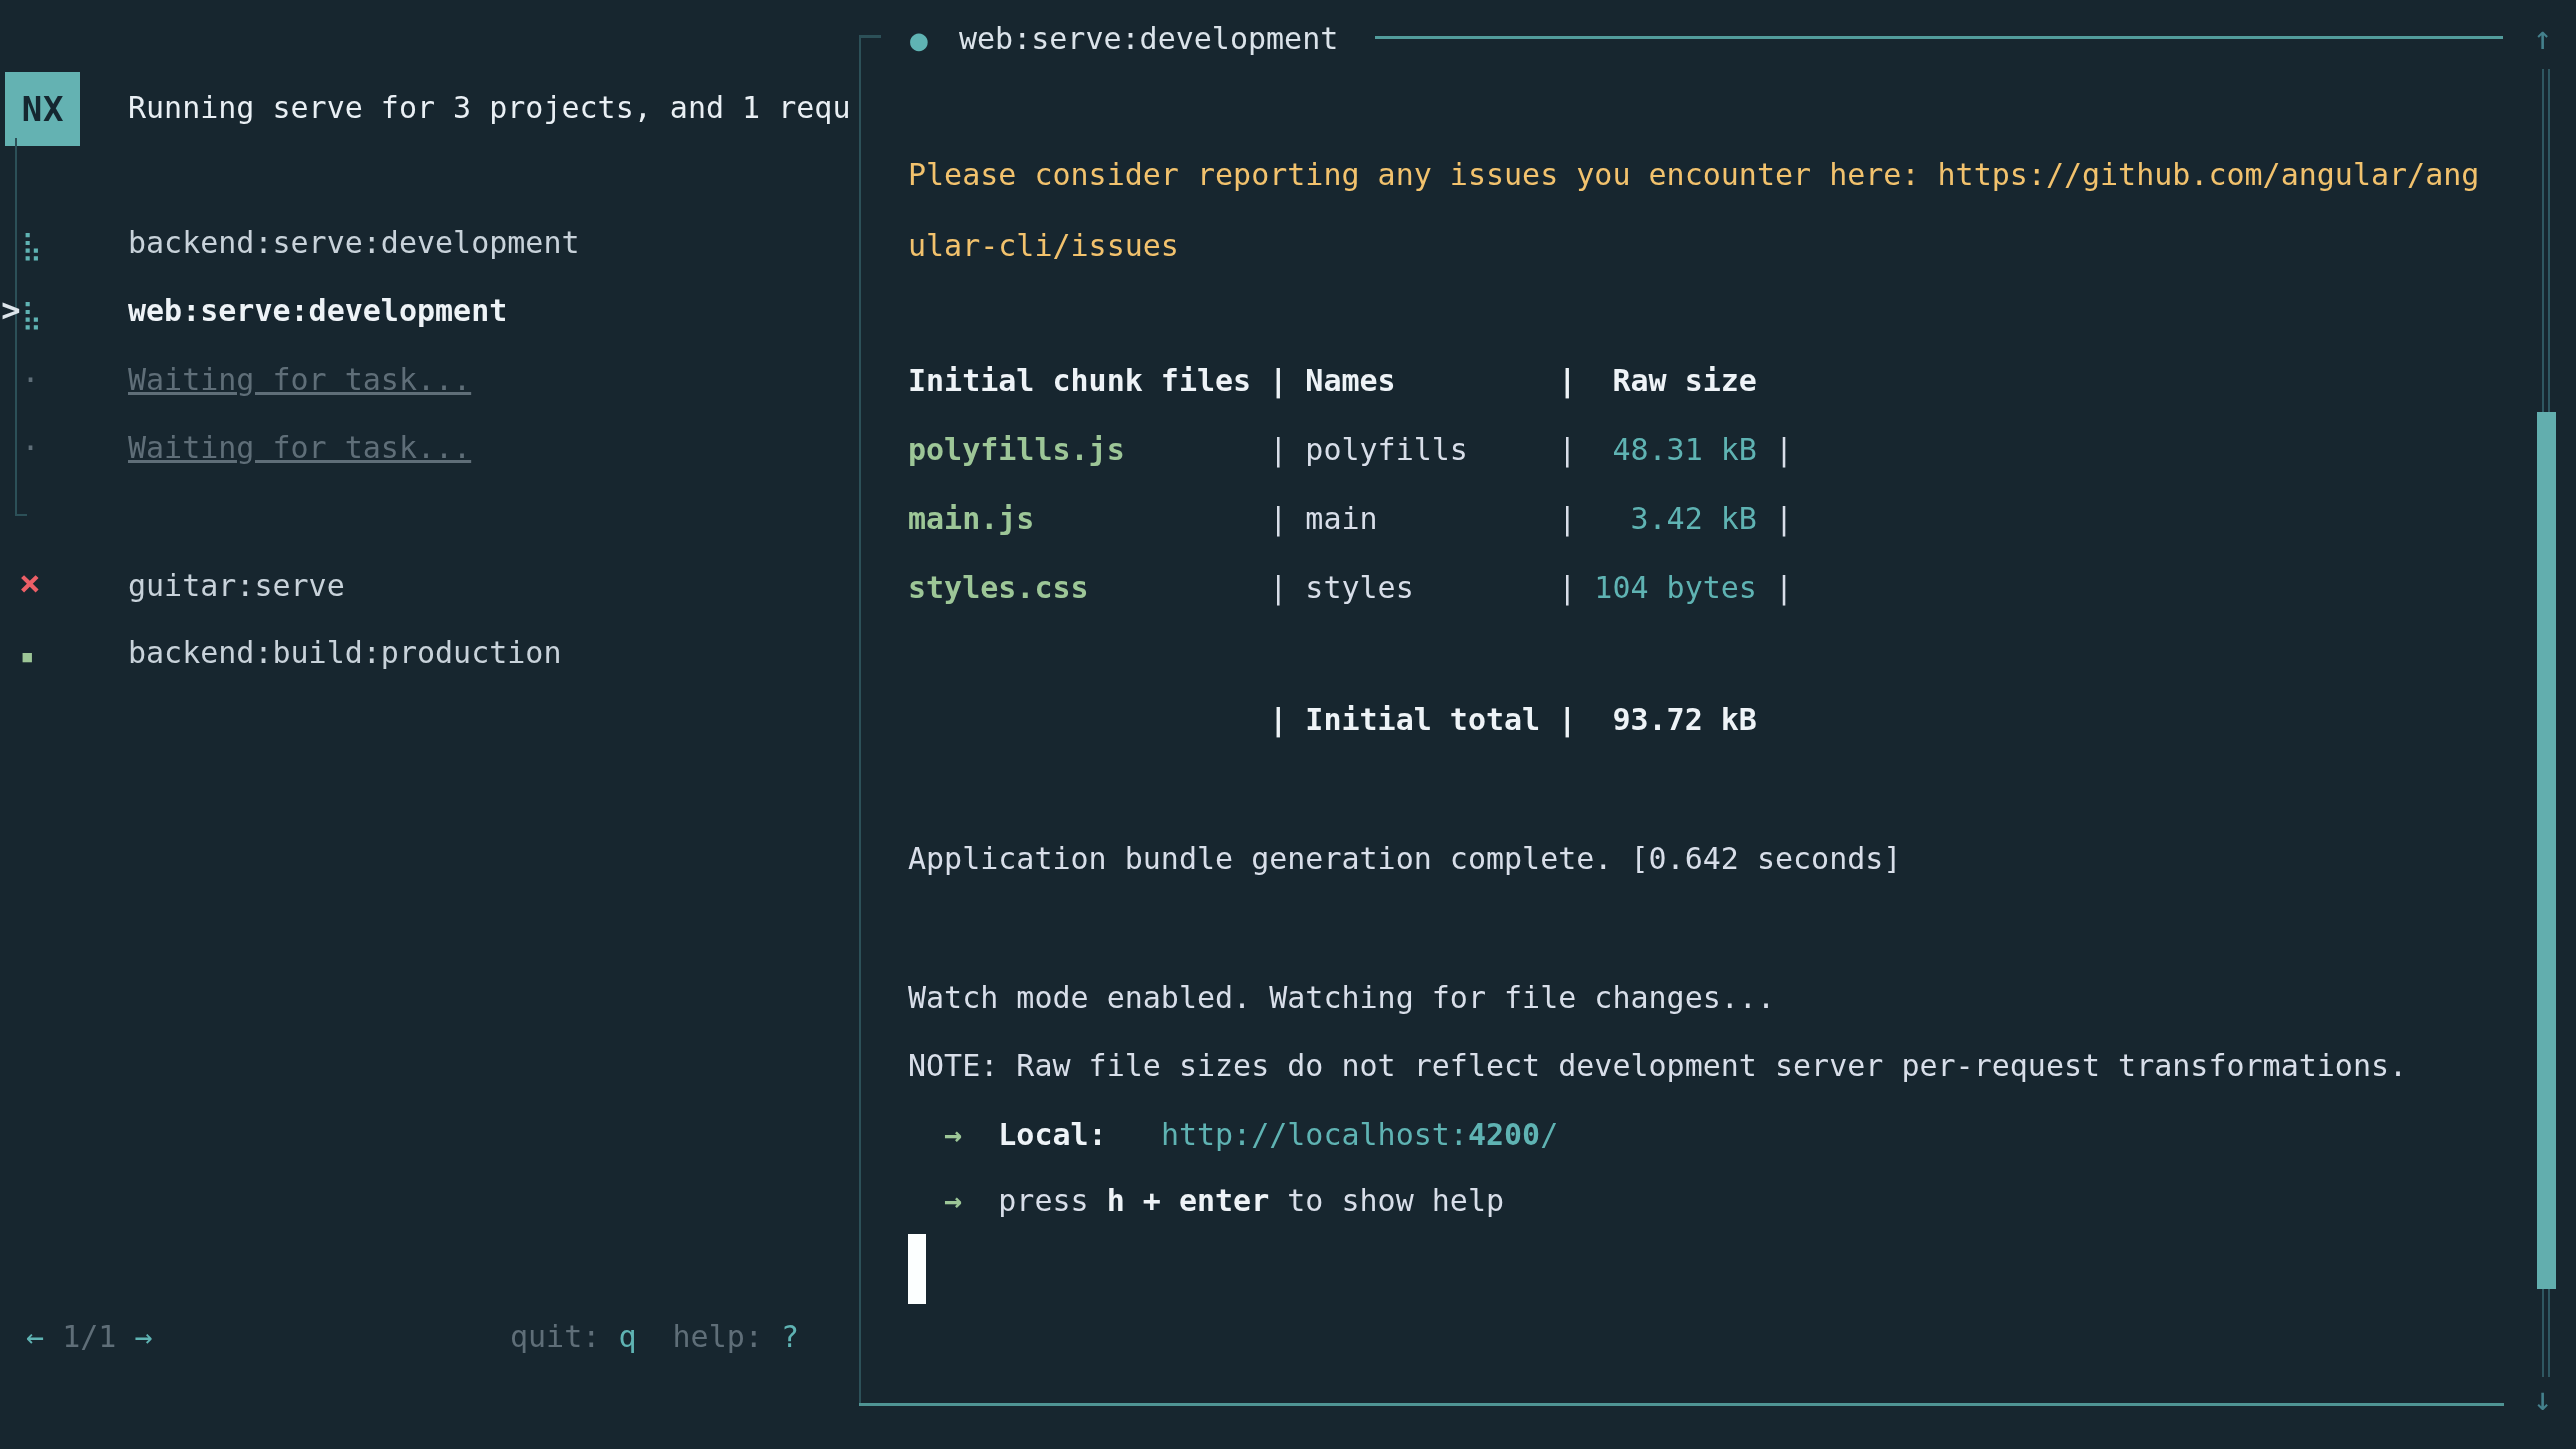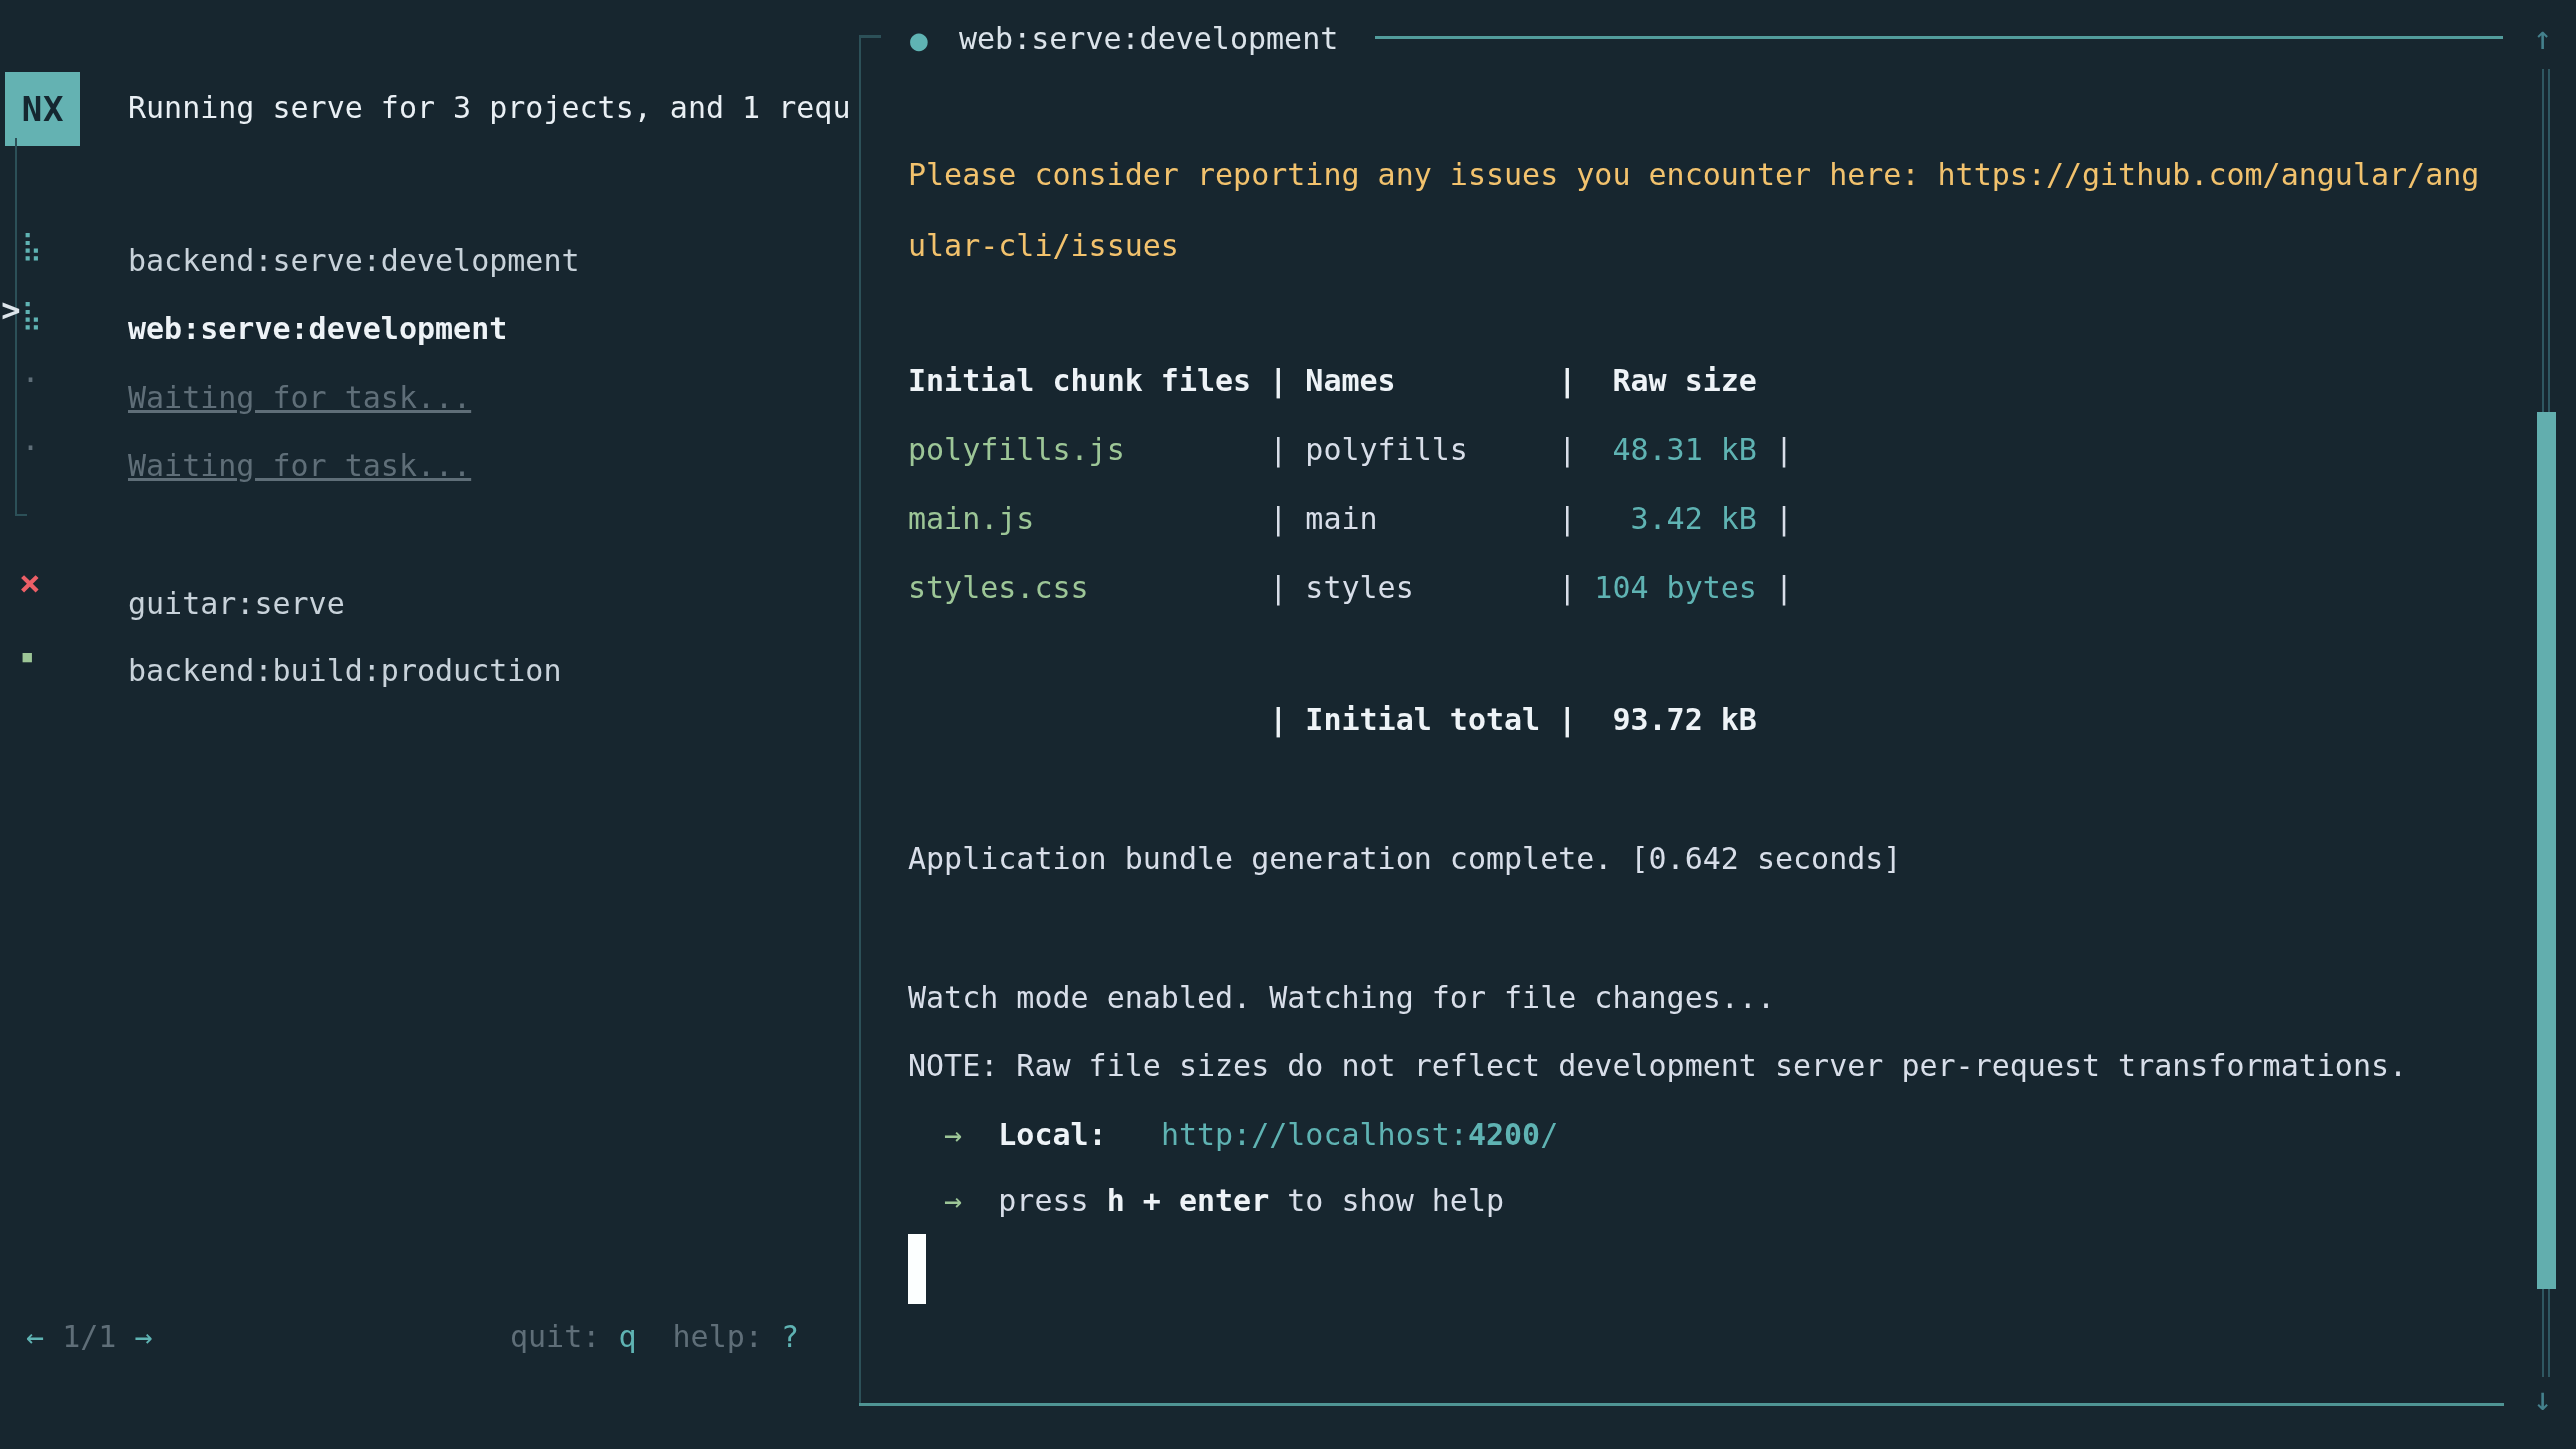--- a/index.html
+++ b/index.html
@@ -22,26 +22,26 @@
   }
   .tree-line{
     left:14.8px;top:138px;width:10.7px;height:376px;
     border-left:2px solid #2c5058;border-bottom:2px solid #2c5058;
   }
   .pointer{left:1.3px;top:289px;font-weight:bold;color:#dde5eb;font-size:32px;}
   .task-icon{left:21.5px;color:#5fb3b3;font-size:28px;}
   .wait-icon{left:21.5px;color:#5f6e78;}
   .fail-icon{left:19px;color:#ec5f67;font-weight:bold;font-size:36px;}
   .ok-icon{left:20px;color:#9dc697;font-size:24px;}
-  .task-label{left:128px;color:#c8d2da;margin-top:18px;}
+  .task-label{left:128px;color:#c8d2da;}
   .task-label.selected{font-weight:bold;color:#eef3f7;}
   .task-label.waiting{color:#5f6e78;text-decoration:underline;}
   .dim{color:#5f6e78;}
   .teal{color:#5fb3b3;}
-  .green{color:#9dc697;}
+  .green{color:#9dc697;font-weight:bold;}
   .yellow{color:#f2c26d;}
   .white{color:#d8dee9;}
   .boldwhite{font-weight:bold;color:#eef3f7;}
   
   .p-left{left:859px;top:35px;width:2px;height:1370px;background:#2c5058;}
   .p-stub{left:859px;top:35px;width:21.5px;height:2.7px;background:#2c5058;}
   .p-topline{left:1375px;top:36px;width:1128px;height:2.7px;background:#529c9c;}
   .p-bottom{left:859px;top:1403px;width:1645px;height:2.7px;background:#4f9494;}
   .p-bullet{left:910px;top:19px;color:#5fb3b3;font-size:29.5px;}
   .p-title{left:959px;top:18px;color:#dbe3ea;}

